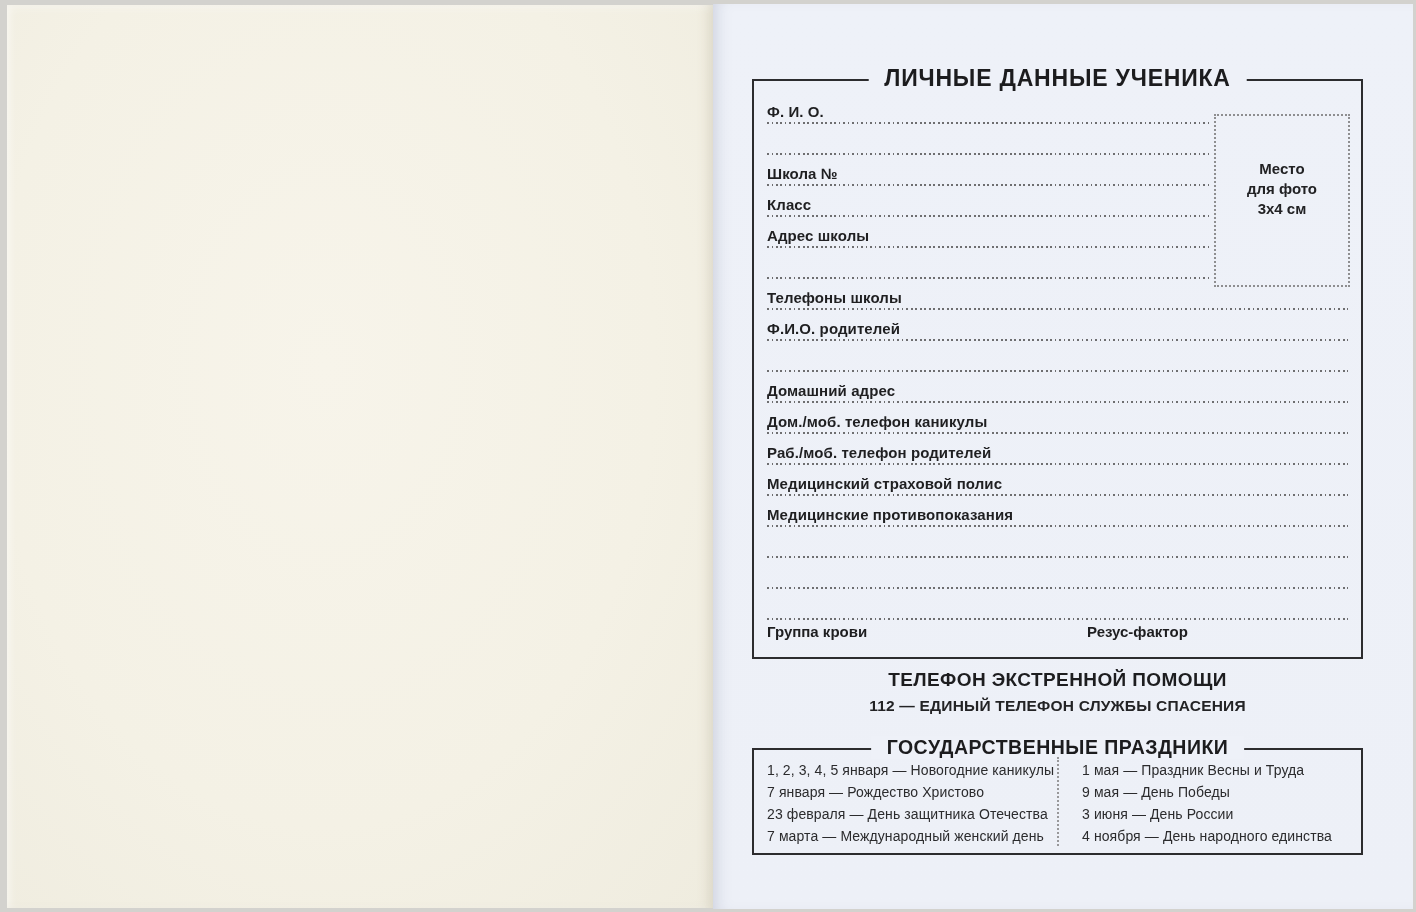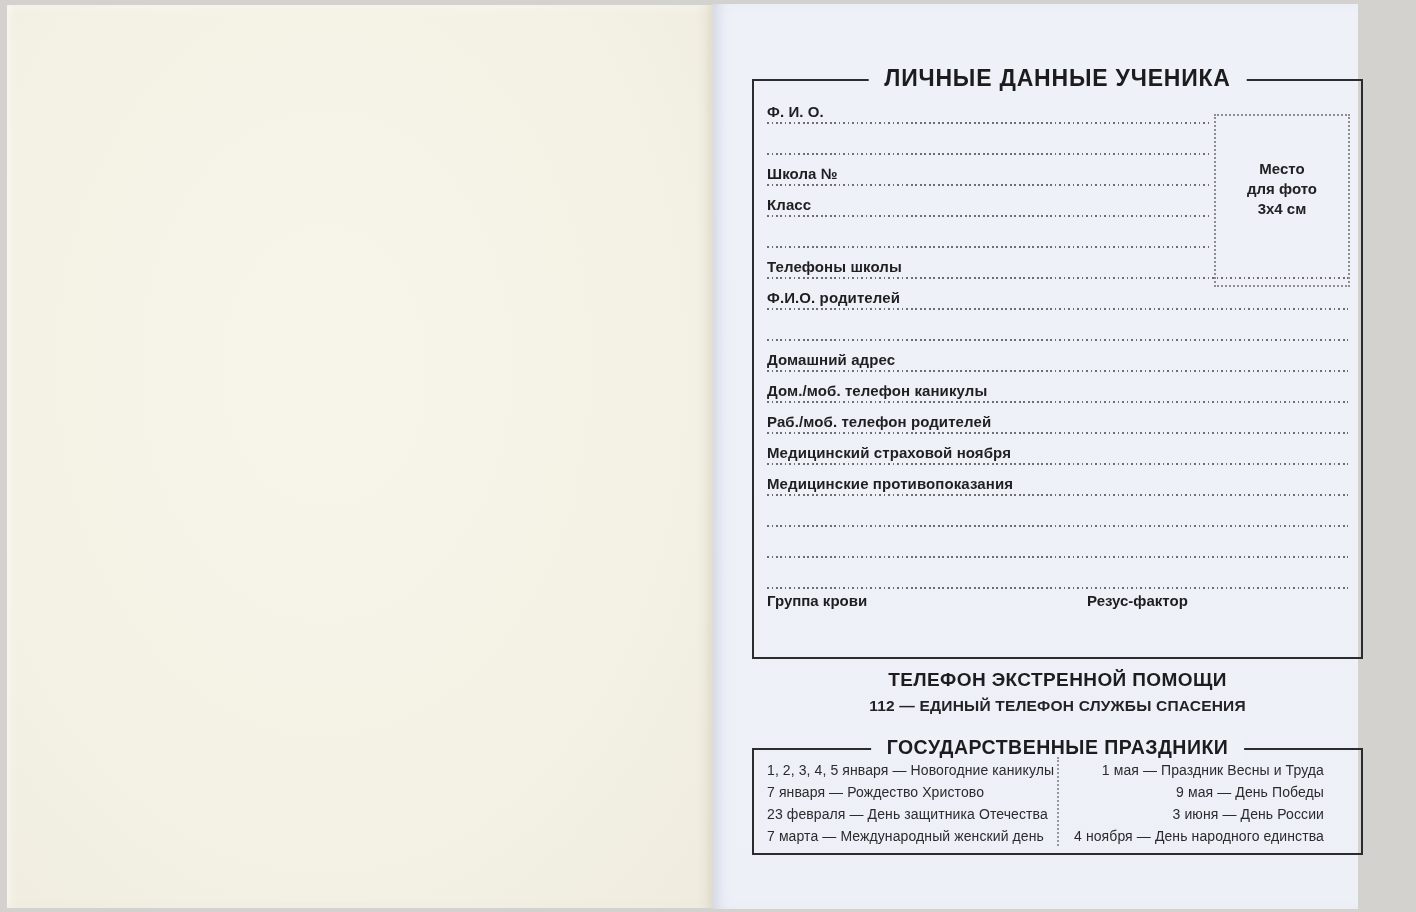--- a/index.html
+++ b/index.html
@@ -9,21 +9,21 @@
     font-family:"Liberation Sans",sans-serif;
     color:#1e1e20;
   }
   
   .page-left{
     position:absolute;left:7px;top:5px;width:706px;height:903px;
     background:radial-gradient(ellipse at 45% 40%,#f7f4ea 0%,#f4f1e5 60%,#efecdf 100%);
     box-shadow:inset -10px 0 14px -8px rgba(150,140,110,.32), inset 2px 2px 8px rgba(255,255,255,.6);
   }
   .page-right{
-    position:absolute;left:713px;top:4px;width:645px;height:905px;
+    position:absolute;left:713px;top:4px;width:700px;height:905px;
     background:linear-gradient(180deg,#eef1f8 0%,#edf0f7 100%);
     box-shadow:inset 12px 0 16px -10px rgba(90,100,135,.25);
   }
   
   .form-box{
     position:absolute;left:39px;top:75px;width:611px;height:580px;
     border:2.5px solid #2c2c2e;box-sizing:border-box;
   }
   .box-title{
     position:absolute;top:-16px;left:50%;transform:translateX(-50%);
@@ -58,21 +58,21 @@
   .em-sub{margin-top:6px;font-size:15.5px;letter-spacing:.2px;color:#232325;font-weight:bold;}
   
   .holidays-box{
     position:absolute;left:39px;top:744px;width:611px;height:107px;
     border:2.5px solid #2c2c2e;box-sizing:border-box;
   }
   .holidays-title{font-size:19.5px;top:-14px;letter-spacing:.5px;}
   .cols{position:relative;height:100%;display:flex;}
   .divider{position:absolute;left:303px;top:7px;bottom:7px;width:0;border-left:2px dotted #98989a;}
   ul.col{list-style:none;margin:0;padding:9px 0 13px 13px;}
-  ul.col.right{padding-left:15px;margin-left:305px;position:absolute;top:0;left:0;text-align:right;}
+  ul.col.right{padding-left:15px;margin-left:305px;position:absolute;top:0;left:8px;}
   ul.col li{font-size:14px;line-height:22px;color:#2b2b2d;letter-spacing:.1px;white-space:nowrap;}
 </style>
 </head>
 <body>
 
 <div class="page-left"></div>
 
 <div class="page-right">
 
   <section class="form-box">
@@ -94,20 +94,24 @@
         </div>
       <div class="row short">
         <span class="flabel">Школа №</span>
           <i class="ln"></i>
       </div>
       <div class="row short">
         <span class="flabel">Класс</span>
           <i class="ln"></i>
       </div>
       <div class="row short">
+        <span class="flabel">Адрес школы</span>
+          <i class="ln"></i>
+      </div>
+      <div class="row short">
           <i class="ln"></i>
         </div>
       <div class="row full">
         <span class="flabel">Телефоны школы</span>
           <i class="ln"></i>
       </div>
       <div class="row full">
         <span class="flabel">Ф.И.О. родителей</span>
           <i class="ln"></i>
       </div>
@@ -120,21 +124,21 @@
       </div>
       <div class="row full">
         <span class="flabel">Дом./моб. телефон каникулы</span>
           <i class="ln"></i>
       </div>
       <div class="row full">
         <span class="flabel">Раб./моб. телефон родителей</span>
           <i class="ln"></i>
       </div>
       <div class="row full">
-        <span class="flabel">Медицинский страховой ноября</span>
+        <span class="flabel">Медицинский страховой полис</span>
           <i class="ln"></i>
       </div>
       <div class="row full">
         <span class="flabel">Медицинские противопоказания</span>
           <i class="ln"></i>
       </div>
       <div class="row full">
           <i class="ln"></i>
         </div>
       <div class="row full">

